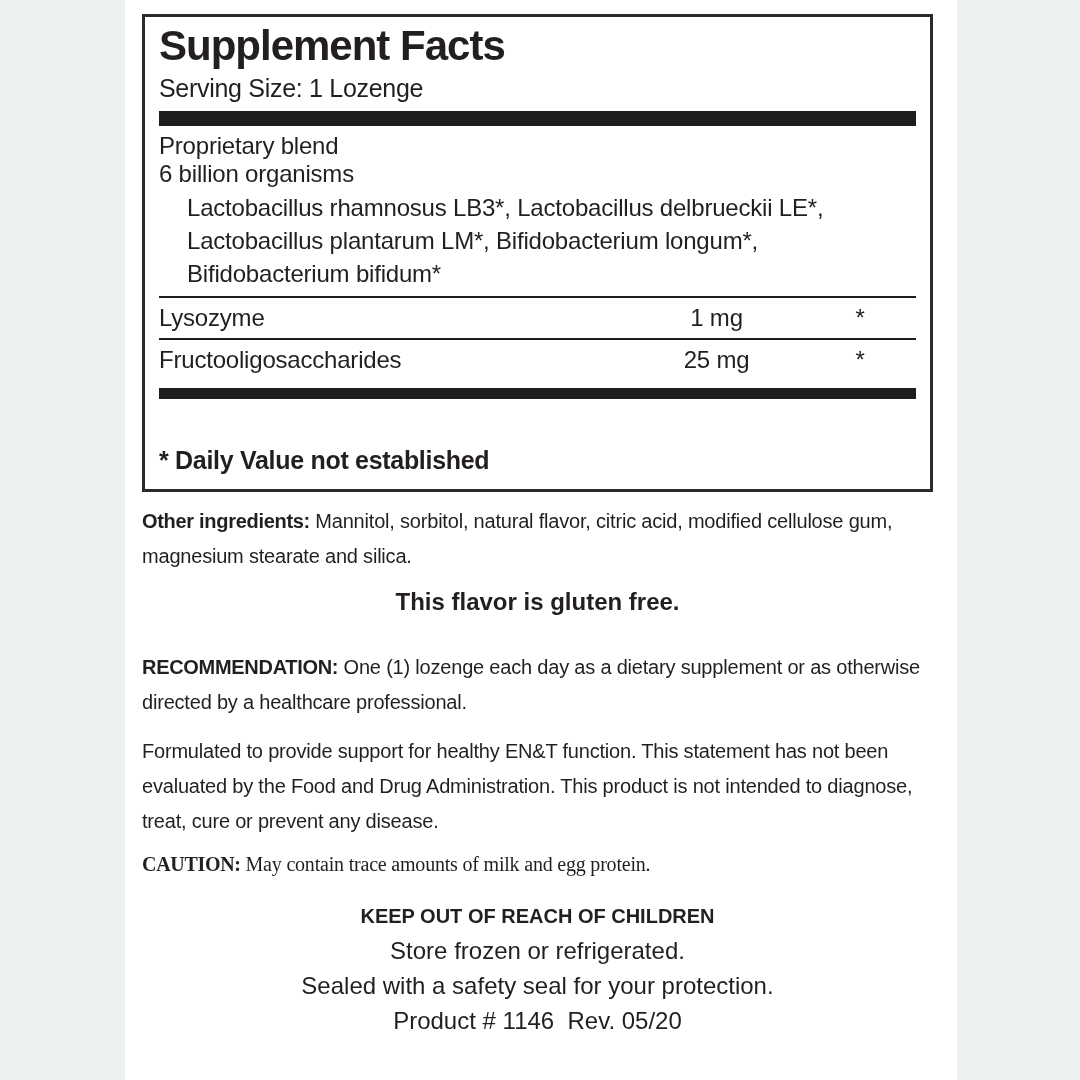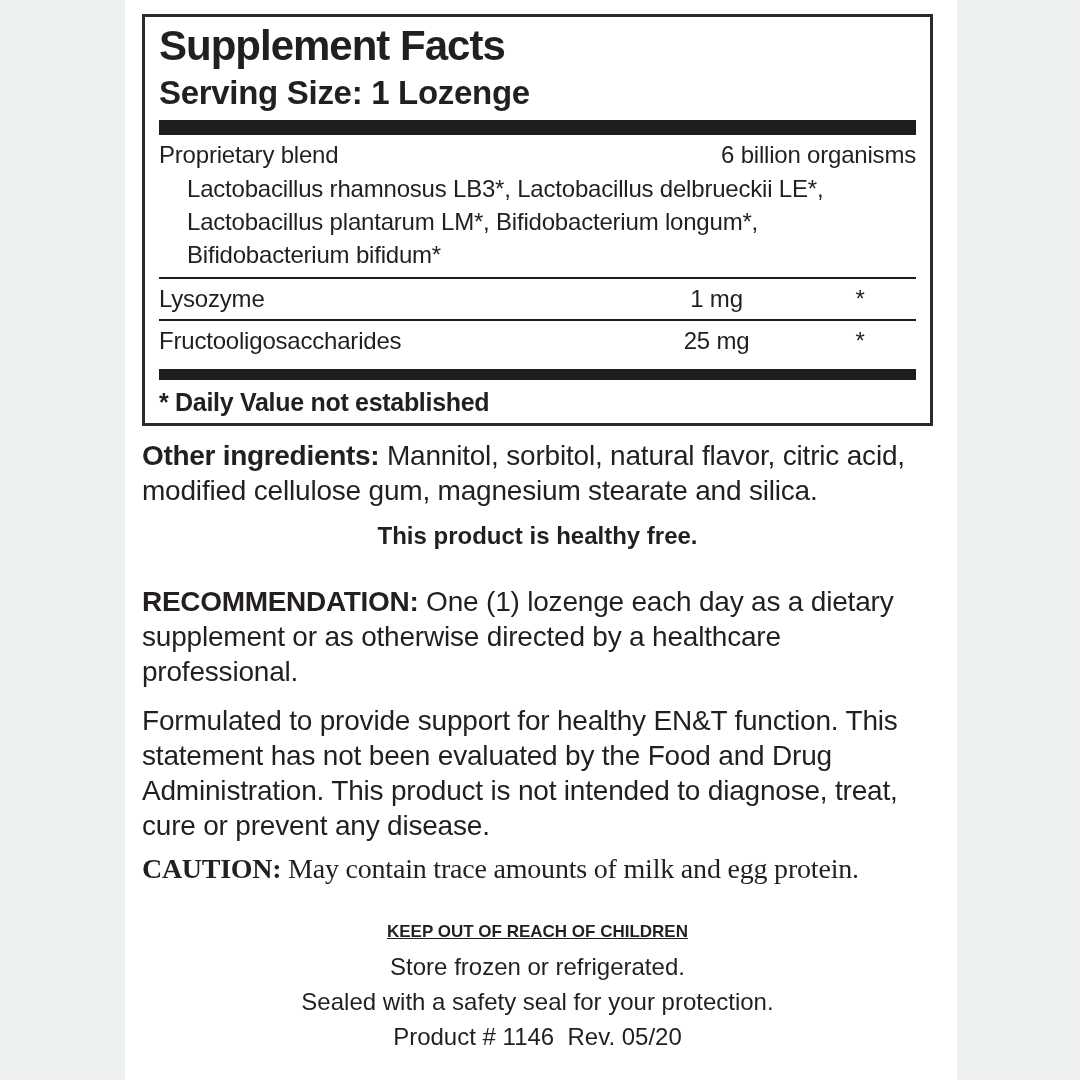--- a/index.html
+++ b/index.html
@@ -15,48 +15,48 @@
     color:var(--ink);
     position:relative;
   }
   .strip{position:absolute;top:0;height:1080px;background:var(--strip);}
   .strip.left{left:0;width:125px;}
   .strip.right{right:0;width:123px;}
 
   .label{position:absolute;left:142px;top:14px;width:791px;}
 
   
-  .facts-box{border:3px solid #2b2b2b;padding:6px 14px 4px;background:#fff;}
+  .facts-box{border:3px solid #2b2b2b;padding:6px 14px 12px;background:#fff;}
   .facts-title{font-size:42px;font-weight:bold;letter-spacing:-1px;line-height:1;margin-top:2px;}
-  .serving{font-size:33px;font-weight:bold;margin-top:7px;letter-spacing:-0.3px;}
+  .serving{font-size:25px;font-weight:normal;margin-top:7px;letter-spacing:-0.3px;}
   .bar{background:var(--bar);}
   .bar.thick{height:11px;margin-top:8px;}
   .bar.medium{height:4px;}
   .bar.thin{height:2px;}
   .head-row{display:flex;font-weight:bold;font-size:24px;line-height:1.12;padding:7px 0 6px;letter-spacing:-0.3px;}
   .spacer{flex:1;}
   .col-amount{width:175px;text-align:center;}
   .col-dv{width:112px;text-align:center;}
   .row{display:flex;font-size:24px;padding:6px 0;align-items:baseline;letter-spacing:-0.2px;}
   .row .name{flex:1;}
-  .blend-row{padding-bottom:3px;}
+  .blend-row{padding-bottom:3px;flex-direction:column;}
   .blend-amount{flex:1;text-align:right;}
   .components{font-size:24px;line-height:33px;padding:0 0 6px 28px;letter-spacing:-0.2px;}
-  .footnote{font-size:25px;font-weight:bold;padding:8px 0 2px;letter-spacing:-0.3px;}
+  .footnote{font-size:25px;font-weight:bold;padding:8px 0 2px;letter-spacing:-0.3px;margin-top:39px;}
 
   
-  .para{font-size:28px;line-height:35px;margin-top:12px;letter-spacing:-0.2px;}
+  .para{font-size:20px;line-height:35px;margin-top:12px;letter-spacing:-0.2px;}
   .para b{letter-spacing:-0.3px;}
   .center{text-align:center;}
   .bold{font-weight:bold;}
   .gluten{margin-top:14px;font-size:24px;line-height:28px;}
   .rec{margin-top:34px;}
   .disclaimer{margin-top:14px;}
   .caution{margin-top:8px;font-family:Liberation Serif, serif;}
-  .keep{margin-top:32px;font-size:17px;line-height:28px;text-decoration:underline;}
+  .keep{margin-top:20px;font-size:20px;line-height:28px;}
   .footline{margin-top:7px;font-size:24px;line-height:28px;}
   .product{white-space:pre-wrap;}
 </style>
 </head>
 <body>
 
 <div class="strip left"></div>
 <div class="strip right"></div>
 
 <main class="label">
@@ -96,21 +96,21 @@
       <div class="col-dv">*</div>
     </div>
 
     <div class="bar thick"></div>
 
     <div class="footnote">* Daily Value not established</div>
   </section>
 
   <p class="para"><b>Other ingredients:</b> <span>Mannitol, sorbitol, natural flavor, citric acid, modified cellulose gum, magnesium stearate and silica.</span></p>
 
-  <p class="center bold gluten">This product is healthy free.</p>
+  <p class="center bold gluten">This flavor is gluten free.</p>
 
   <p class="para rec"><b>RECOMMENDATION:</b> <span>One (1) lozenge each day as a dietary supplement or as otherwise directed by a healthcare professional.</span></p>
 
   <p class="para disclaimer">Formulated to provide support for healthy EN&amp;T function. This statement has not been evaluated by the Food and Drug Administration. This product is not intended to diagnose, treat, cure or prevent any disease.</p>
 
   <p class="para caution"><b>CAUTION:</b> <span>May contain trace amounts of milk and egg protein.</span></p>
 
   <p class="center bold keep">KEEP OUT OF REACH OF CHILDREN</p>
   <p class="center footline">Store frozen or refrigerated.</p>
   <p class="center footline">Sealed with a safety seal for your protection.</p>

